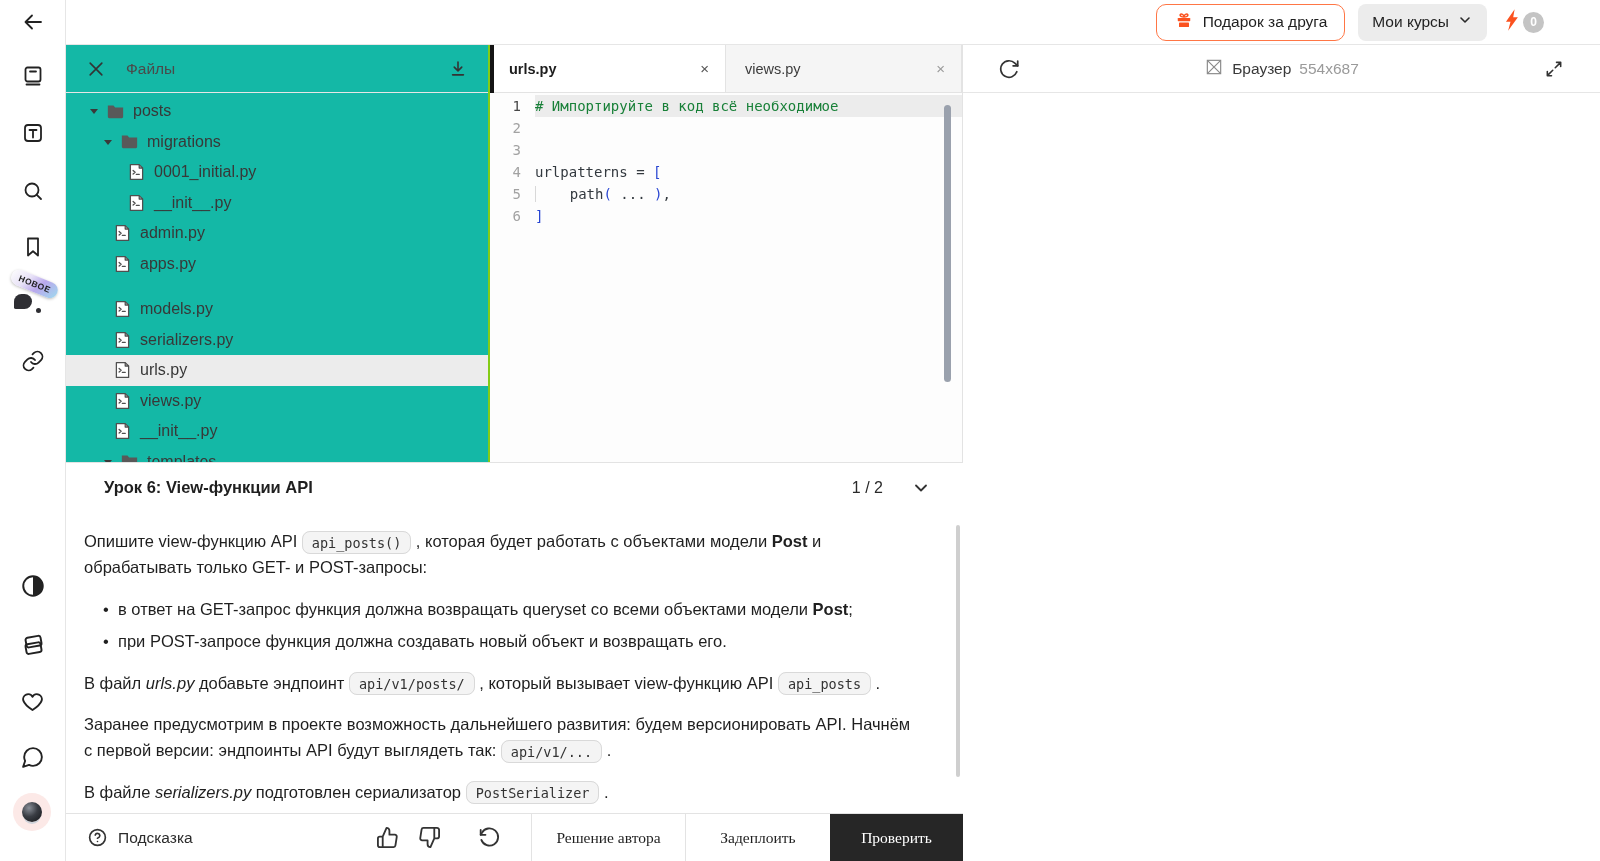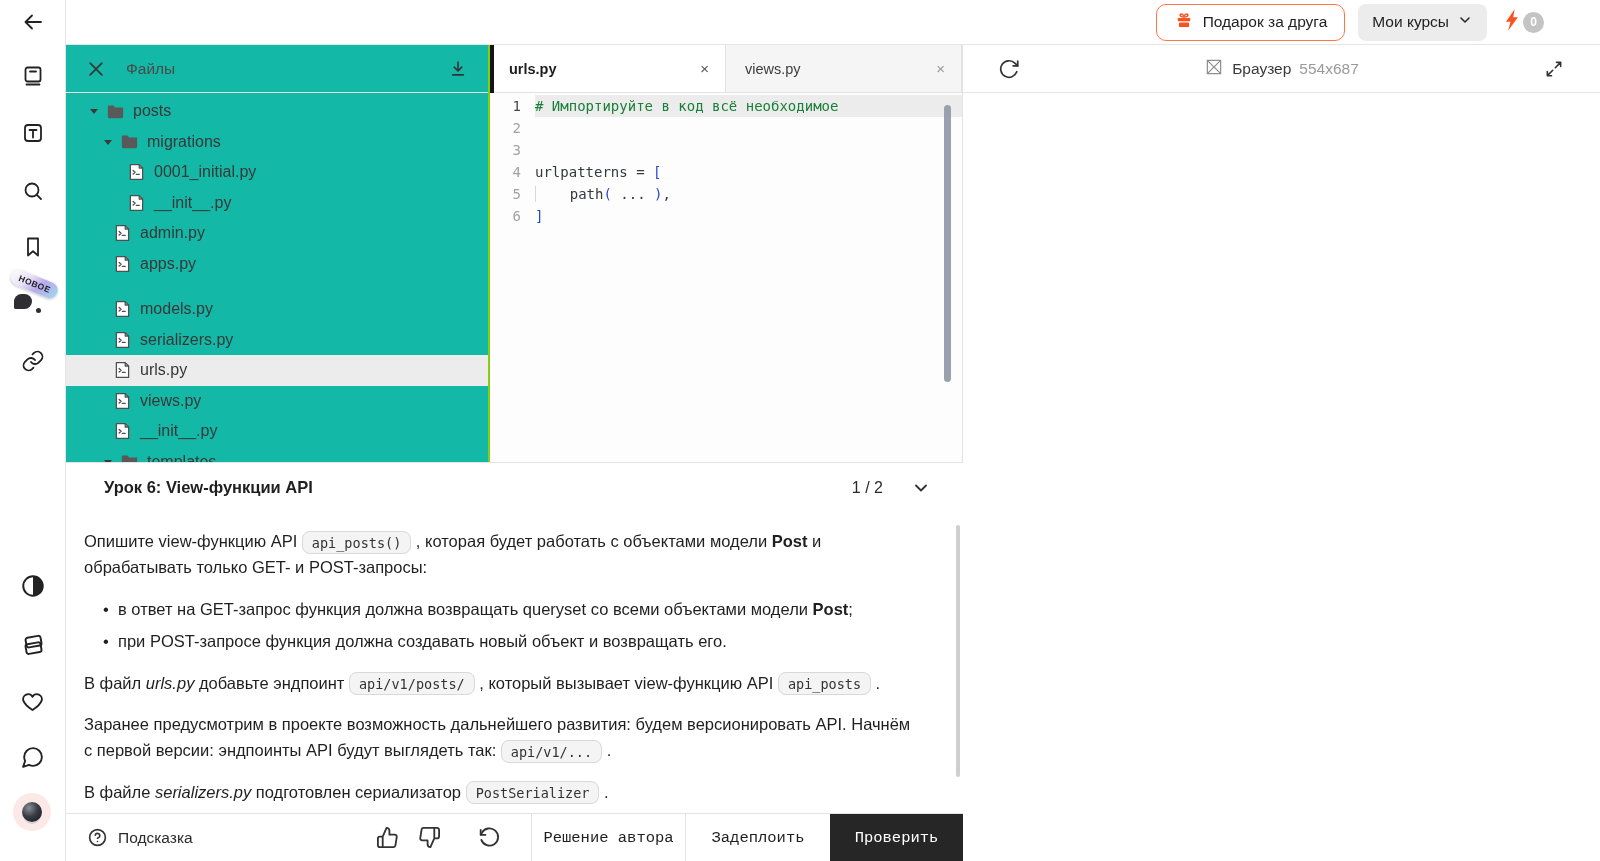--- a/index.html
+++ b/index.html
@@ -102,21 +102,21 @@
     background:#cfcfcf; border-radius:2px; cursor:pointer; }
 
   
   .toolbar { position:absolute; left:66px; top:813px; width:897px; height:48px; background:#fff;
     border-top:1px solid #e3e3e3; display:flex; align-items:stretch; }
   .tb-hint { display:flex; align-items:center; gap:9px; padding-left:19px; font-size:15.5px; cursor:pointer; }
   .tb-icons { margin-left:auto; display:flex; align-items:center; gap:14px; padding-right:28px; }
   .tb-icons .icon-btn { width:28px; height:28px; }
   .tb-btn { display:flex; align-items:center; justify-content:center; font-size:15.5px;
     border-left:1px solid #e3e3e3; cursor:pointer; background:#fff; border-top:none; border-bottom:none; border-right:none;
-    font-family:Liberation Mono, monospace; color:#1f1f1f; }
+    font-family:Liberation Serif, serif; color:#1f1f1f; }
   .tb-author { width:154px; }
   .tb-deploy { width:145px; }
   .tb-check { width:133px; background:#262626; color:#fff; border-left:none; }
 
   svg.sicon { stroke:#2a2a2a; fill:none; stroke-width:1.8; stroke-linecap:round; stroke-linejoin:round; }
 </style>
 </head>
 <body>
 
 <div class="app">

